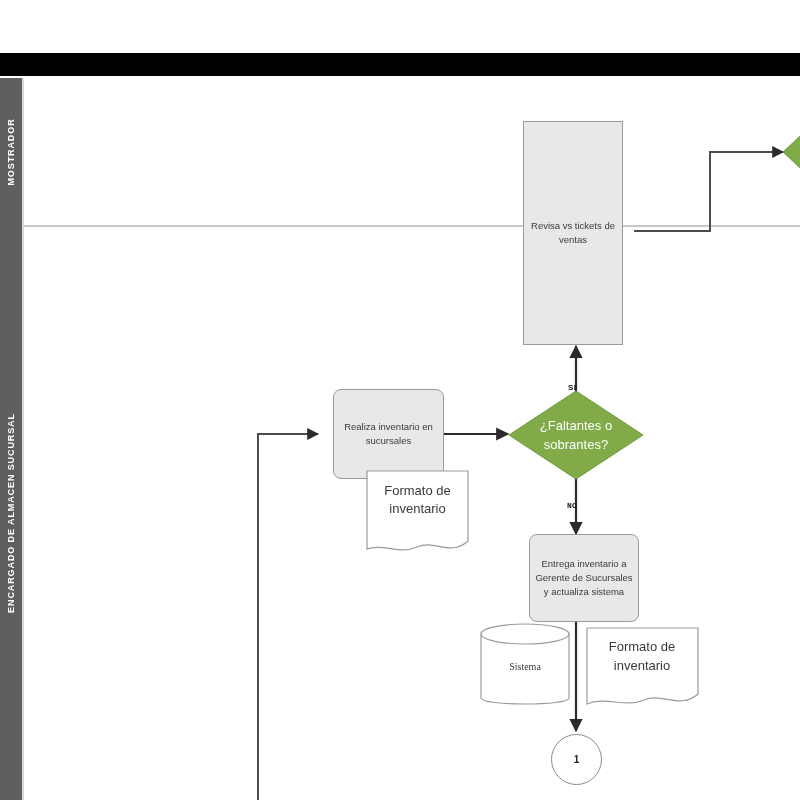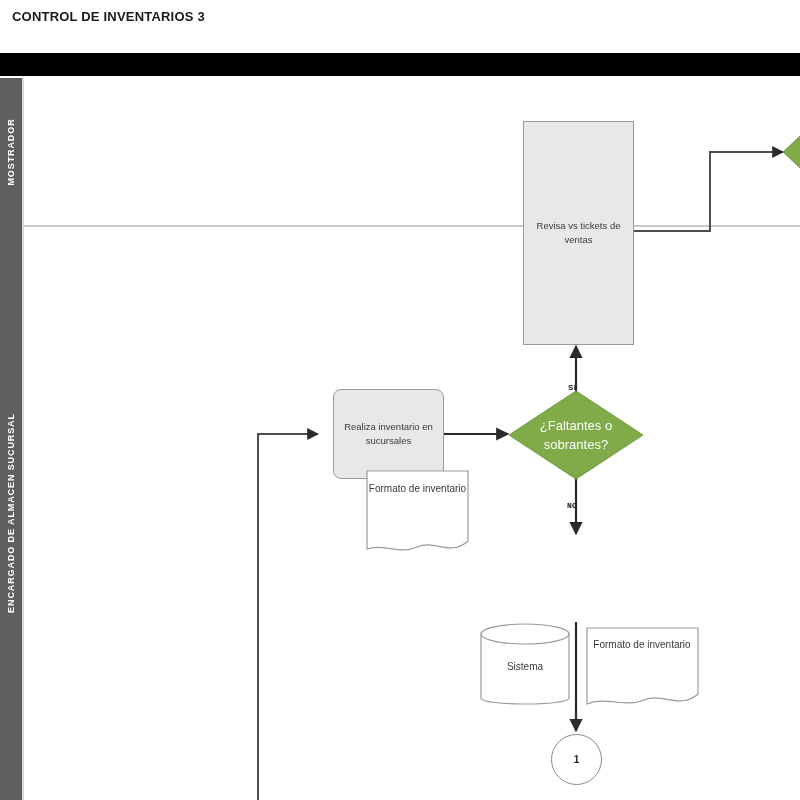--- a/index.html
+++ b/index.html
@@ -97,21 +97,21 @@
     pointer-events: none;
   }
 
   .docshape { position: absolute; }
   .docshape svg { display: block; }
   .docshape .dlabel {
     position: absolute;
     left: 0; top: 14%;
     width: 100%;
     text-align: center;
-    font-size: 10px;
+    font-size: 13px;
     color: #3a3a3a;
     line-height: 1.45;
   }
 
   .cyl { position: absolute; }
   .cyl svg { display: block; }
   .cyl .clabel {
     position: absolute;
     left: 0; top: 0; width: 100%; height: 100%;
     display: flex; align-items: center; justify-content: center;
@@ -146,21 +146,20 @@
     left: 0; top: 0;
     width: 800px; height: 800px;
     pointer-events: none;
   }
 </style>
 </head>
 <body>
 
 <div id="page">
 
-  <div class="doc-title">CONTROL DE INVENTARIOS 3</div>
 
   <div class="header-bar"></div>
 
   <div class="lane-label lane-1">
     <span class="vtext">MOSTRADOR</span>
   </div>
   <div class="lane-label lane-2">
     <span class="vtext">ENCARGADO DE ALMACEN SUCURSAL</span>
   </div>
   <div class="lane-divider"></div>
@@ -178,21 +177,21 @@
 
     <path d="M 436 434 L 508 434" fill="none" stroke="#2b2b2b" stroke-width="2.2" marker-end="url(#arrow)"></path>
 
     <path d="M 576 478 L 576 534" fill="none" stroke="#2b2b2b" stroke-width="2.2" marker-end="url(#arrow)"></path>
 
     <path d="M 576 622 L 576 731" fill="none" stroke="#2b2b2b" stroke-width="2.2" marker-end="url(#arrow)"></path>
 
     <path d="M 258 800 L 258 434 L 318 434" fill="none" stroke="#4d4d4d" stroke-width="2" marker-end="url(#arrow)"></path>
   </svg>
 
-  <div class="shape proc" style="left:523px; top:121px; width:111px; height:224px;">Revisa vs tickets de ventas</div>
+  <div class="shape proc" style="left:523px; top:121px; width:100px; height:224px;">Revisa vs tickets de ventas</div>
 
   <div class="diamond-wrap" style="left:783px; top:124px; width:60px; height:56px;">
     <svg width="60" height="56" viewBox="0 0 60 56">
       <polygon points="30,0 60,28 30,56 0,28" fill="#80ab48" stroke="#6f9a3c" stroke-width="1"></polygon>
     </svg>
   </div>
 
   <div class="shape proc rounded" style="left:325px; top:389px; width:111px; height:90px;">Realiza inventario en sucursales</div>
 
   <div class="docshape" style="left:359px; top:469px; width:117px; height:90px;">
@@ -205,22 +204,23 @@
   <div class="diamond-wrap" style="left:508px; top:390px; width:136px; height:90px;">
     <svg width="136" height="90" viewBox="0 0 136 90">
       <polygon points="68,1 135,45 68,89 1,45" fill="#80ab48" stroke="#6f9a3c" stroke-width="1"></polygon>
     </svg>
     <div class="diamond-label">¿Faltantes o sobrantes?</div>
   </div>
 
   <div class="edge-label" style="left:568px; top:383px;">SI</div>
   <div class="edge-label" style="left:567px; top:501px;font-family:Liberation Mono, monospace;">NO</div>
 
-
-  <div class="cyl" style="left:479px; top:620px; width:92px; height:92px;">
+  <div class="shape proc rounded" style="left:521px; top:534px; width:110px; height:88px;">Entrega inventario a Gerente de Sucursales y actualiza sistema</div>
+
+  <div class="cyl" style="left:479px; top:620px; width:92px; height:92px;font-family:Liberation Serif, serif;">
     <svg width="92" height="92" viewBox="0 0 92 92">
       <path d="M 2,14 L 2,78 C 2,86 90,86 90,78 L 90,14 Z" fill="#ffffff" stroke="#9b9b9b" stroke-width="1.2"></path>
       <ellipse cx="46" cy="14" rx="44" ry="10" fill="#ffffff" stroke="#9b9b9b" stroke-width="1.2"></ellipse>
     </svg>
     <div class="clabel">Sistema</div>
   </div>
 
   <div class="docshape" style="left:582px; top:626px; width:120px; height:86px;">
     <svg width="120" height="86" viewBox="0 0 120 86">
       <path d="M 5,2 L 116,2 L 116,68 C 98,84 80,66 62,74 C 44,82 23,70 5,78 Z" fill="#ffffff" stroke="#9b9b9b" stroke-width="1.2"></path>

